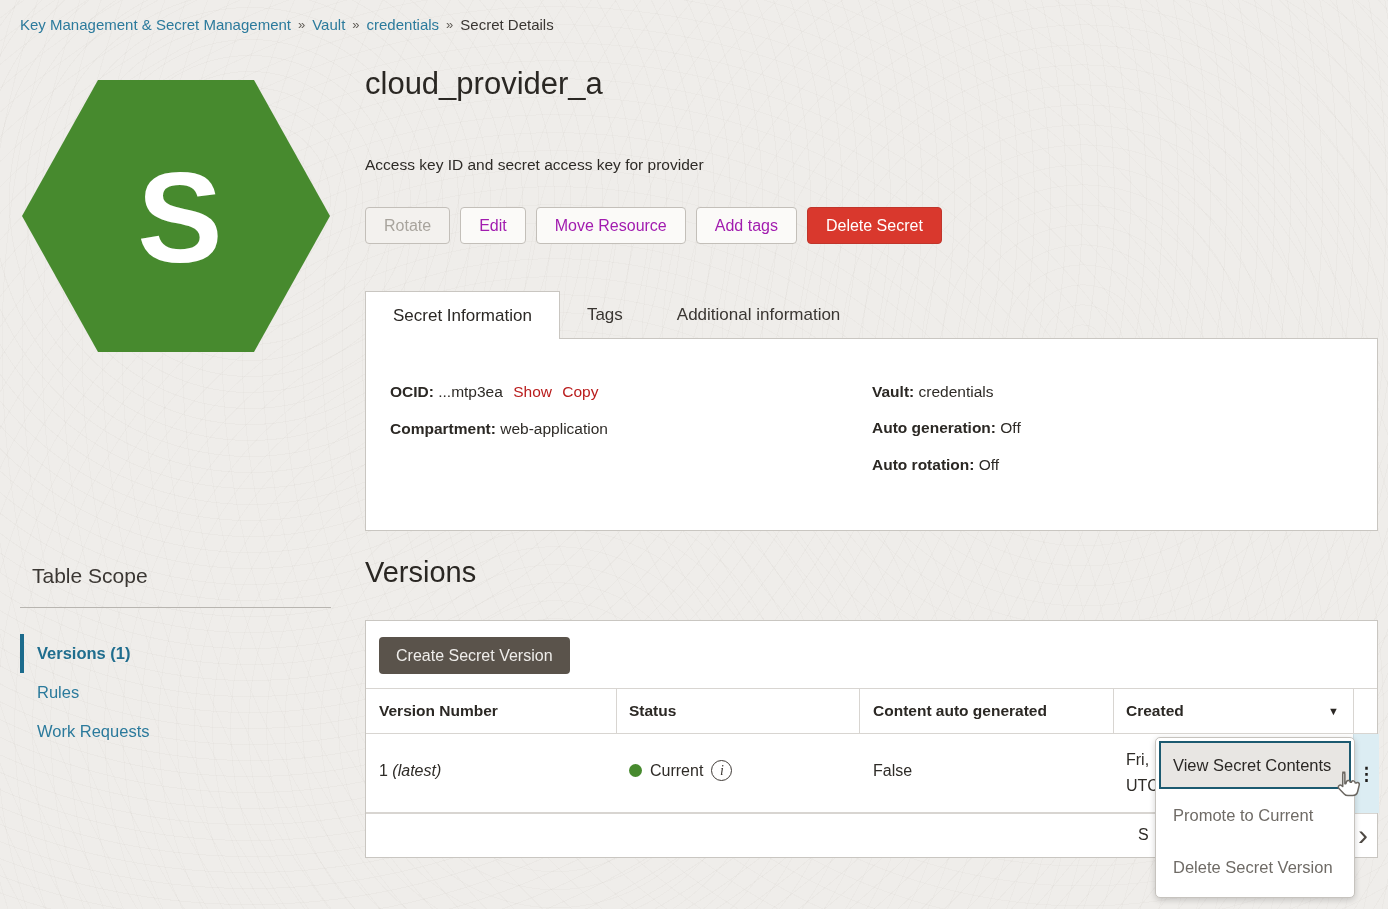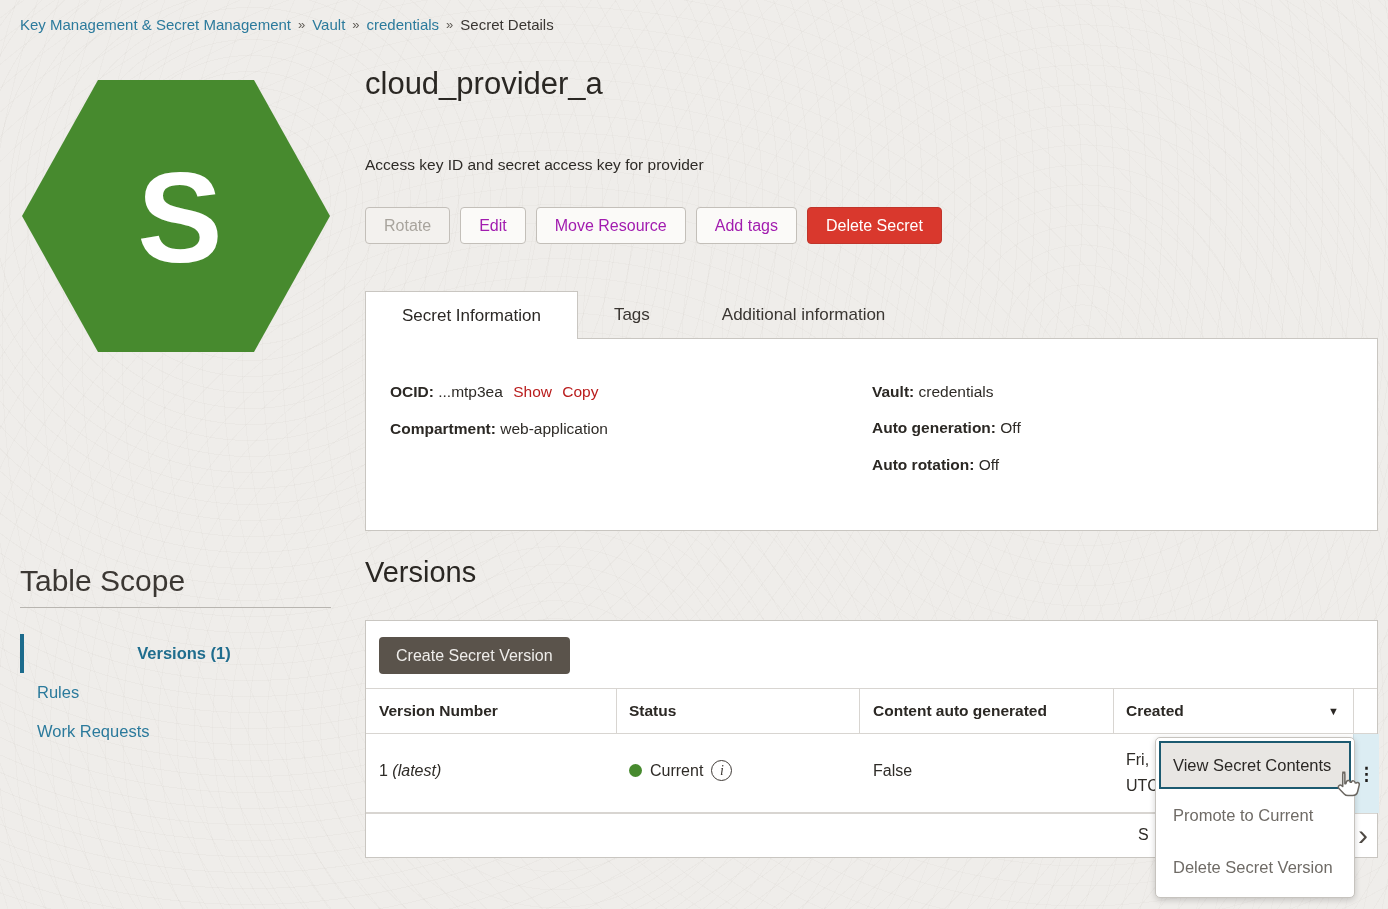--- a/index.html
+++ b/index.html
@@ -19,43 +19,43 @@
   
   .breadcrumb { position:absolute; left:20px; top:16px; font-size:15px; display:flex; align-items:center; gap:7px; white-space:nowrap; }
   .crumb-link { color:#2b7a9c; cursor:pointer; }
   .crumb-sep { color:#5f5b55; font-size:13px; }
   .crumb-current { color:#3a3632; }
 
   
   .hex-wrap { position:absolute; left:22px; top:80px; width:308px; height:272px; }
   .status-label { position:absolute; left:20px; top:386px; width:310px; text-align:center; font-size:15px; letter-spacing:.4px; color:#3a3632; }
 
-  .scope-heading { position:absolute; left:20px; top:564px; font-size:30px; font-weight:400; color:#3b3733; }
+  .scope-heading { position:absolute; left:32px; top:564px; font-size:21px; font-weight:400; color:#3b3733; }
   .scope-divider { position:absolute; left:20px; top:607px; width:311px; height:1px; background:#b8b5b0; }
   .scope-nav { position:absolute; left:20px; top:634px; width:311px; }
   .scope-item { font-size:16.5px; color:#2b7a9c; padding:10px 0 10px 17px; cursor:pointer; }
-  .scope-item.active { border-left:4px solid #1c6b8c; padding-left:13px; color:#1f6d8e; font-weight:bold;text-align:center; }
+  .scope-item.active { border-left:4px solid #1c6b8c; padding-left:13px; color:#1f6d8e; font-weight:bold; }
 
   
   .page-title { position:absolute; left:365px; top:66px; font-size:31px; font-weight:400; color:#2a2723; }
   .page-desc { position:absolute; left:365px; top:156px; font-size:15.5px; color:#2e2b27; }
 
   .action-bar { position:absolute; left:365px; top:207px; display:flex; gap:10px; }
   .btn {
     display:inline-flex; align-items:center; justify-content:center;
     height:37px; padding:0 18px; font-size:16px;
     background:#fbfaf8; border:1px solid #c3bfb9; border-radius:4px;
     color:#a21caf; cursor:pointer; white-space:nowrap;
   }
   .btn.disabled { color:#a8a49d; background:#f3f1ee; cursor:default; }
   .btn.danger { background:#d9382d; border-color:#c0352b; color:#fff; }
 
   
   .tabs { position:absolute; left:365px; top:291px; height:48px; display:flex; z-index:3; }
-  .tab { height:48px; display:flex; align-items:center; padding:0 36px; font-size:17px; color:#3a3632; cursor:pointer; }
+  .tab { height:48px; display:flex; align-items:center; padding:0 27px; font-size:17px; color:#3a3632; cursor:pointer; }
   .tab.active { background:#fff; border:1px solid #c9c6c1; border-bottom:none; color:#2b2825; }
 
   
   .info-panel { position:absolute; left:365px; top:338px; width:1013px; height:193px; background:#fff; border:1px solid #c9c6c1; z-index:2; }
   .info-line { position:absolute; font-size:15.5px; white-space:nowrap; z-index:3; }
   .info-label { font-weight:bold; color:#2b2824; }
   .info-value { color:#2e2b27; }
   .inline-link { color:#b91c1c; cursor:pointer; margin-left:6px; }
 
   

